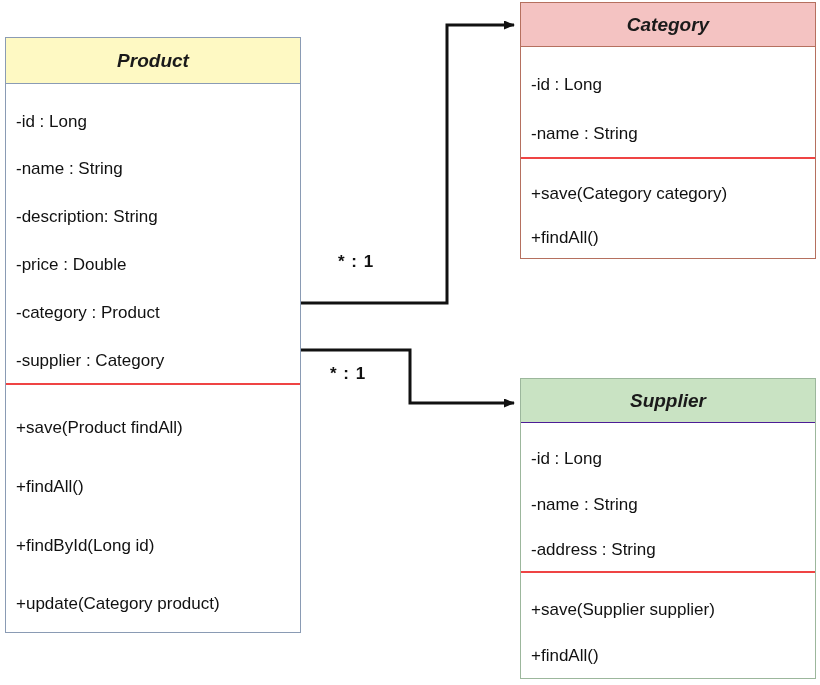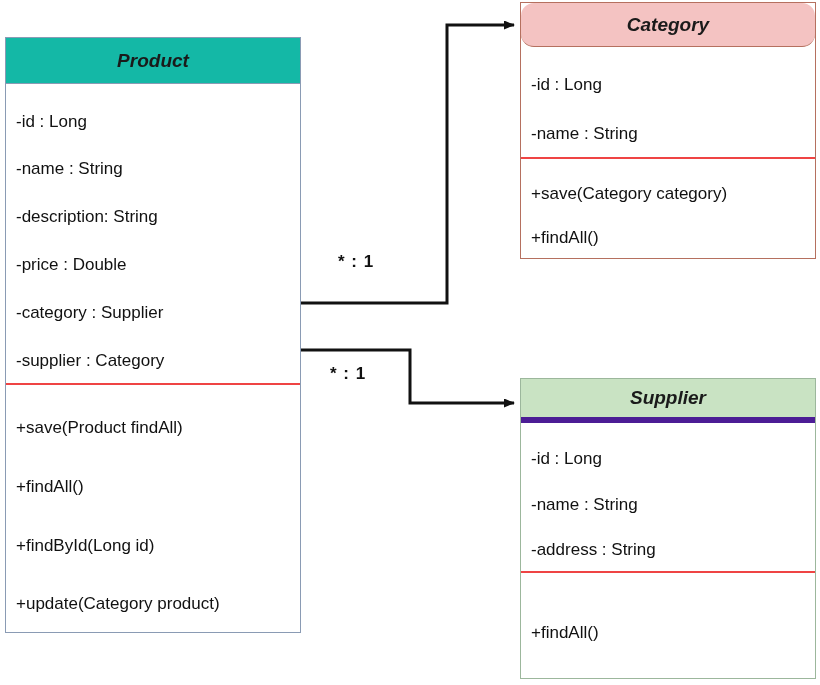--- a/index.html
+++ b/index.html
@@ -60,53 +60,52 @@
   
   #class-product {
     left: 5px;
     top: 37px;
     width: 296px;
     height: 596px;
     border: 1px solid #8a9bb4;
   }
   #class-product .uml-header {
     height: 46px;
-    background: #14b8a6;
+    background: #fef9c3;
     border-bottom: 1px solid #8a9bb4;
   }
   #class-product .uml-compartment.attrs { height: 299px; }
 
   
   #class-category {
     left: 520px;
     top: 2px;
     width: 296px;
     height: 257px;
     border: 1px solid #b5705f;
   }
   #class-category .uml-header {
     height: 44px;
     background: #f4c3c2;
     border-bottom: 1px solid #b5705f;
-    border-radius: 13px;
   }
   #class-category .uml-compartment.attrs { height: 110px; }
 
   
   #class-supplier {
     left: 520px;
     top: 378px;
     width: 296px;
     height: 301px;
     border: 1px solid #9cb79c;
   }
   #class-supplier .uml-header {
     height: 44px;
     background: #c9e3c3;
-    border-bottom: 6px solid #4c1d95;
+    border-bottom: 1px solid #4c1d95;
   }
   #class-supplier .uml-compartment.attrs { height: 148px; }
 
   
   .connector-layer {
     position: absolute;
     left: 0;
     top: 0;
     width: 820px;
     height: 685px;
@@ -144,21 +143,21 @@
 
   <span class="mult-label" id="mult-supplier">* : 1</span>
 
   <div class="uml-class" id="class-product">
     <div class="uml-header">Product</div>
     <div class="uml-compartment attrs">
       <div class="uml-row">-id : Long</div>
       <div class="uml-row">-name : String</div>
       <div class="uml-row">-description: String</div>
       <div class="uml-row">-price : Double</div>
-      <div class="uml-row">-category : Supplier</div>
+      <div class="uml-row">-category : Product</div>
       <div class="uml-row">-supplier : Category</div>
     </div>
     <div class="uml-compartment ops">
       <div class="uml-row">+save(Product findAll)</div>
       <div class="uml-row">+findAll()</div>
       <div class="uml-row">+findById(Long id)</div>
       <div class="uml-row">+update(Category product)</div>
     </div>
   </div>
 
@@ -175,17 +174,18 @@
   </div>
 
   <div class="uml-class" id="class-supplier">
     <div class="uml-header">Supplier</div>
     <div class="uml-compartment attrs">
       <div class="uml-row">-id : Long</div>
       <div class="uml-row">-name : String</div>
       <div class="uml-row">-address : String</div>
     </div>
     <div class="uml-compartment ops">
+      <div class="uml-row">+save(Supplier supplier)</div>
       <div class="uml-row">+findAll()</div>
     </div>
   </div>
 
 </div>
 
 </body></html>

